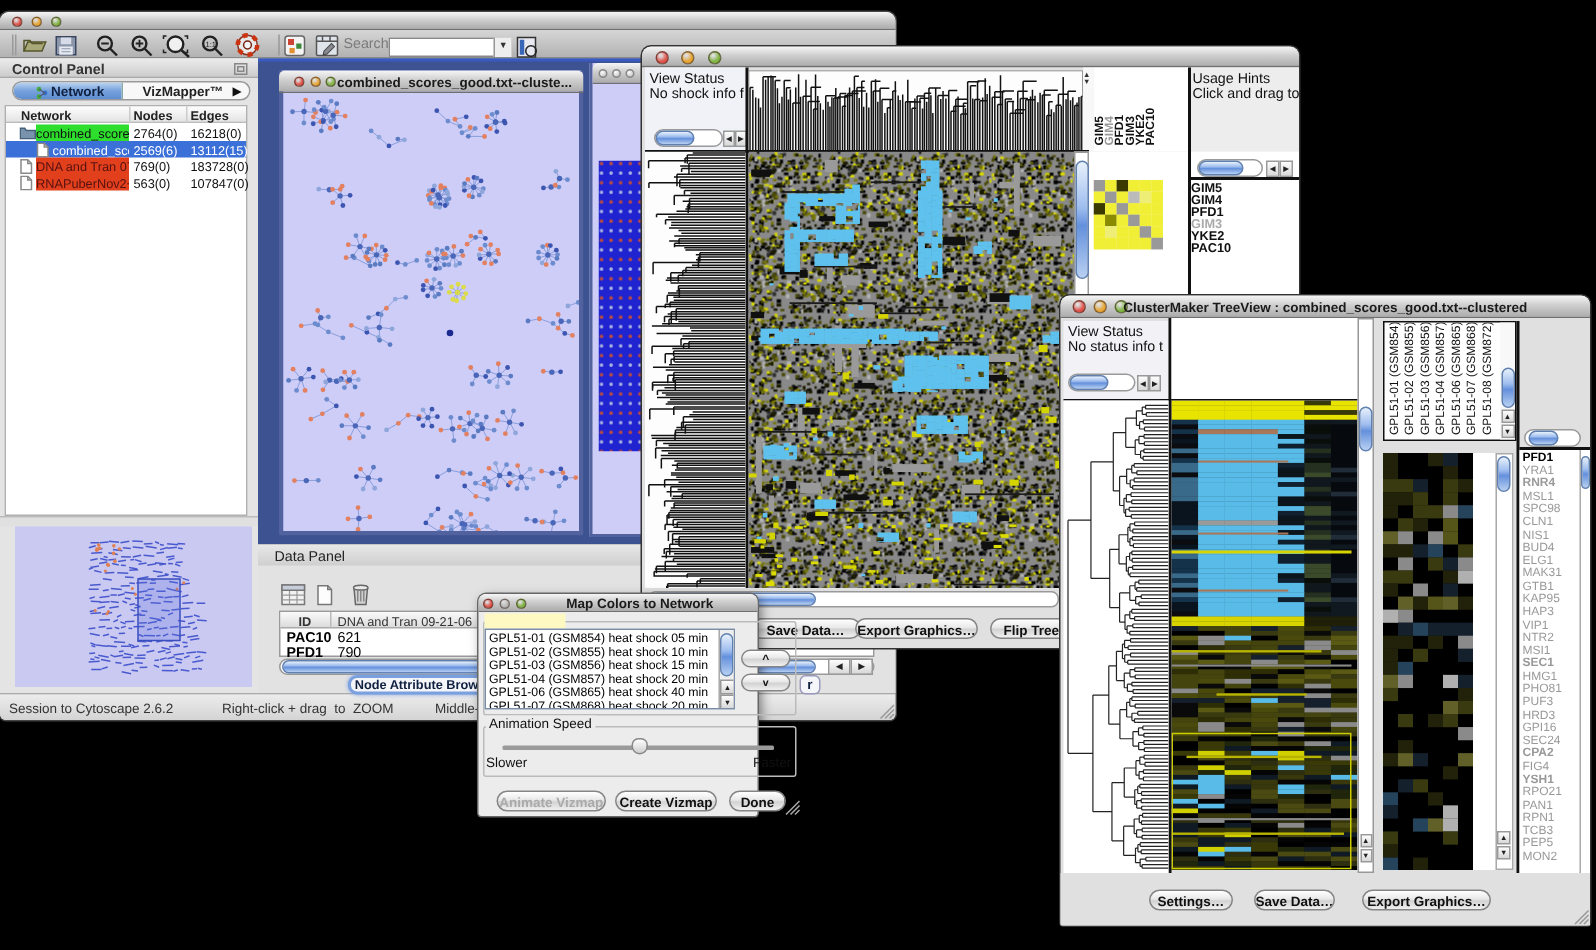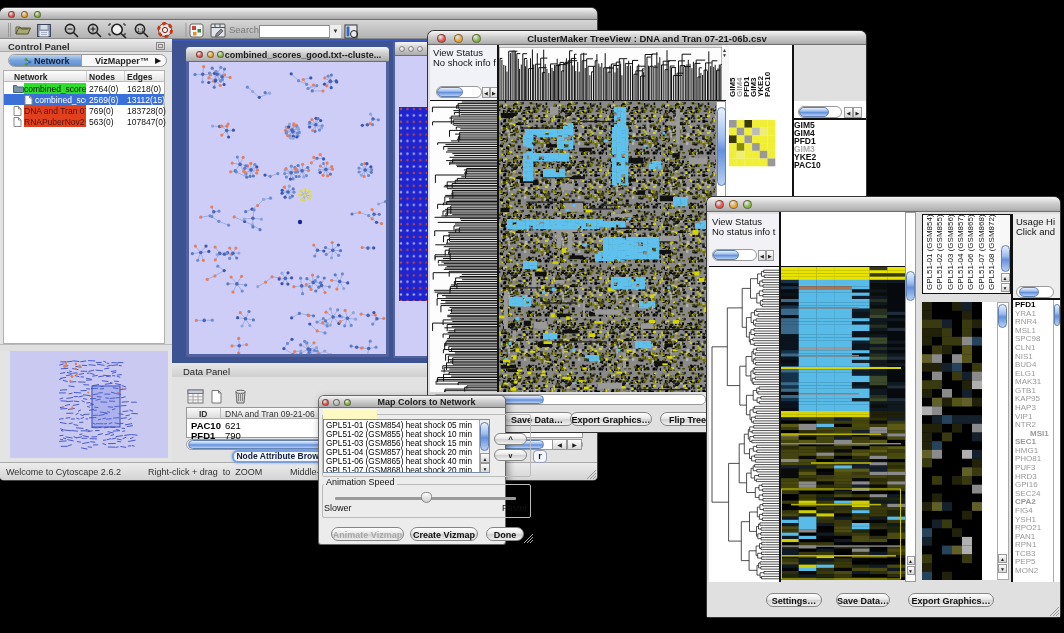--- a/index.html
+++ b/index.html
@@ -157,21 +157,21 @@
         <circle cx="62.3" cy="56.6" r="1" fill="#e07f50"></circle>
         <circle cx="60.3" cy="29.7" r="1" fill="#e07f50"></circle>
         <circle cx="108.0" cy="41.7" r="1" fill="#e07f50"></circle>
         <circle cx="112.5" cy="37.5" r="1" fill="#e07f50"></circle>
         <circle cx="61.3" cy="58.1" r="1" fill="#e07f50"></circle>
         <circle cx="80.3" cy="45.1" r="1" fill="#e07f50"></circle>
         <rect x="82" y="35" width="28" height="41" fill="rgba(90,110,220,0.25)" stroke="#3a4ec0"></rect>
       </svg>
     </div>
     <div class="abs" style="left:0;top:454px;width:597px;height:18px;background:linear-gradient(#ececec,#d4d4d4);border-top:1px solid #aaa;border-radius:0 0 4px 4px"></div>
-    <div class="txt" style="left:6px;top:459px;font-size:9px;color:#333">Welcome to Cytoscape 2.6.2</div>
+    <div class="txt" style="left:6px;top:459px;font-size:9px;color:#333">Session to Cytoscape 2.6.2</div>
     <div class="txt" style="left:148px;top:459px;font-size:9px;color:#333">Right-click + drag&nbsp;&nbsp;to&nbsp;&nbsp;ZOOM</div>
     <div class="txt" style="left:290px;top:459px;font-size:9px;color:#333">Middle-c</div>
     <div class="abs" style="left:172px;top:31px;width:425px;height:324px;background:#3c5291;border-top:2px solid #3a5ac2"></div>
     <div class="abs" style="left:393px;top:34px;width:44px;height:316px;background:#cdcdf8;border:2px solid #52629e;border-top:none">
       <div class="abs tbar" style="left:0;top:0;width:100%;height:14px;border-radius:4px 4px 0 0"></div>
       <div class="lt" style="left:4px;top:4px;width:6px;height:6px;background:radial-gradient(circle at 35% 30%,#fdfdfd,#b8b8b8);border:1px solid #888"></div>
       <div class="lt" style="left:13px;top:4px;width:6px;height:6px;background:radial-gradient(circle at 35% 30%,#fdfdfd,#b8b8b8);border:1px solid #888"></div>
       <div class="lt" style="left:22px;top:4px;width:6px;height:6px;background:radial-gradient(circle at 35% 30%,#fdfdfd,#b8b8b8);border:1px solid #888"></div>
       <div class="abs" style="left:4px;top:65px;width:33px;height:194px">
         <svg width="33" height="194">
@@ -632,21 +632,20 @@
     <div class="abs" style="left:533px;top:442px;width:14px;height:13px;background:#f4f6fa;border:1px solid #99b;border-radius:4px;font-size:9px;font-weight:bold;color:#102040;text-align:center;line-height:11px">r</div>
     <svg class="abs" style="left:585px;top:460px" width="12" height="12">
       <path d="M2 11L11 2M5 11l6-6M8 11l3-3" stroke="#999" stroke-width="1"></path>
     </svg>
   </div>
 <div class="abs" style="left:428px;top:31px;width:438px;height:401px;background:#e0e0e0;border-radius:6px 6px 2px 2px;box-shadow:0 0 0 1px #333">
     <div class="abs tbar" style="left:0;top:0;width:100%;height:14px;border-radius:6px 6px 0 0"></div>
     <div class="lt" style="left:8.5px;top:2.5px;width:9px;height:9px;background:radial-gradient(circle at 35% 30%,#fff5 10%,#e0524a 60%,#e0524a);border:1px solid rgba(60,40,30,.55)"></div>
     <div class="lt" style="left:26.0px;top:2.5px;width:9px;height:9px;background:radial-gradient(circle at 35% 30%,#fff5 10%,#e8a430 60%,#e8a430);border:1px solid rgba(60,40,30,.55)"></div>
     <div class="lt" style="left:43.5px;top:2.5px;width:9px;height:9px;background:radial-gradient(circle at 35% 30%,#fff5 10%,#7fb441 60%,#7fb441);border:1px solid rgba(60,40,30,.55)"></div>
-    <div class="ttext abs" style="left:60px;top:0;width:318px;height:14px;font-size:9.5px;line-height:15px">ClusterMaker TreeView : DNA and Tran 07-21-06b.csv</div>
     <div class="abs" style="left:2px;top:14px;width:67px;height:56px;background:#f1f2f8;border-bottom:1px solid #999"></div>
     <div class="txt" style="left:5px;top:16px;font-size:9.5px;color:#111">View Status</div>
     <div class="abs txt" style="left:5px;top:26px;width:63px;overflow:hidden;font-size:9.5px;color:#111">No shock info f</div>
     <div class="abs strack" style="left:8px;top:55px;width:46px;height:12px"></div>
     <div class="abs pill" style="left:9px;top:56px;width:26px;height:10px"></div>
     <div class="sqb" style="left:54px;top:55.5px;width:8px;height:11px;font-size:5px;line-height:11px">◀</div>
     <div class="sqb" style="left:62px;top:55.5px;width:8px;height:11px;font-size:5px;line-height:11px">▶</div>
     <div class="abs" style="left:69px;top:14px;width:2px;height:347px;background:#111"></div>
     <div class="abs" style="left:71px;top:16px;width:223px;height:54px">
       <svg width="223" height="54">
@@ -660,20 +659,24 @@
     </div>
     <div class="abs" style="left:301px;top:14px;width:63px;height:56px;background:#fff">
       <svg width="63" height="56">
         <text transform="translate(6.0,52) rotate(-90)" font-size="8" font-weight="bold" fill="#111" font-family="Liberation Sans">GIM5</text>
         <text transform="translate(12.9,52) rotate(-90)" font-size="8" font-weight="bold" fill="#999" font-family="Liberation Sans">GIM4</text>
         <text transform="translate(19.8,52) rotate(-90)" font-size="8" font-weight="bold" fill="#111" font-family="Liberation Sans">PFD1</text>
         <text transform="translate(26.700000000000003,52) rotate(-90)" font-size="8" font-weight="bold" fill="#111" font-family="Liberation Sans">GIM3</text>
         <text transform="translate(33.6,52) rotate(-90)" font-size="8" font-weight="bold" fill="#111" font-family="Liberation Sans">YKE2</text>
         <text transform="translate(40.5,52) rotate(-90)" font-size="8" font-weight="bold" fill="#111" font-family="Liberation Sans">PAC10</text>
       </svg>
+    </div>
+    <div class="abs" style="left:364px;top:14px;width:74px;height:56px;background:#ededed;overflow:hidden">
+      <div class="txt" style="left:3px;top:2px;font-size:9.5px;color:#111">Usage Hints</div>
+      <div class="txt" style="left:3px;top:12px;font-size:9.5px;color:#111">Click and drag to</div>
     </div>
     <div class="abs" style="left:298px;top:70px;width:140px;height:19px;background:#fff"></div>
     <div class="abs strack" style="left:370px;top:75px;width:44px;height:12px"></div>
     <div class="abs pill" style="left:371px;top:76px;width:30px;height:10px"></div>
     <div class="sqb" style="left:416px;top:75.5px;width:9px;height:11px;font-size:5px;line-height:11px">◀</div>
     <div class="sqb" style="left:425px;top:75.5px;width:9px;height:11px;font-size:5px;line-height:11px">▶</div>
     <div class="abs" style="left:364px;top:87px;width:74px;height:2px;background:#111"></div>
     <div class="abs" style="left:2px;top:69px;width:296px;height:1.5px;background:#111"></div>
     <div class="abs" style="left:2px;top:70px;width:67px;height:291px">
       <svg width="67" height="291">
@@ -1888,20 +1891,21 @@
     <div class="abs pill" style="left:6px;top:364px;width:110px;height:9px"></div>
     <div class="ab" style="left:72px;top:381px;width:74px;height:14px;line-height:14px">Save Data…</div>
     <div class="ab" style="left:142px;top:381px;width:82px;height:14px;line-height:14px">Export Graphics…</div>
     <div class="ab" style="left:232px;top:381px;width:85px;height:14px;line-height:14px">Flip Tree Nodes</div>
   </div>
 <div class="abs" style="left:707px;top:197px;width:353px;height:420px;background:#e0e0e0;border-radius:6px 6px 2px 2px;box-shadow:0 0 0 1px #333">
     <div class="abs tbar" style="left:0;top:0;width:100%;height:15px;border-radius:6px 6px 0 0"></div>
     <div class="lt" style="left:8px;top:3px;width:9px;height:9px;background:radial-gradient(circle at 35% 30%,#fff5 10%,#e0524a 60%,#e0524a);border:1px solid rgba(60,40,30,.55)"></div>
     <div class="lt" style="left:22px;top:3px;width:9px;height:9px;background:radial-gradient(circle at 35% 30%,#fff5 10%,#e8a430 60%,#e8a430);border:1px solid rgba(60,40,30,.55)"></div>
     <div class="lt" style="left:36px;top:3px;width:9px;height:9px;background:radial-gradient(circle at 35% 30%,#fff5 10%,#7fb441 60%,#7fb441);border:1px solid rgba(60,40,30,.55)"></div>
+    <div class="ttext abs" style="left:10px;top:0;width:333px;height:15px;font-size:9px;line-height:16px">ClusterMaker TreeView : combined_scores_good.txt--clustered</div>
     <div class="abs" style="left:2px;top:17px;width:70px;height:52px;background:#f2f2f6;overflow:hidden">
       <div class="txt" style="left:3px;top:2px;font-size:9.5px;color:#111">View Status</div>
       <div class="txt" style="left:3px;top:12px;font-size:9.5px;color:#111">No status info t</div>
     </div>
     <div class="abs strack" style="left:5px;top:52px;width:45px;height:12px"></div>
     <div class="abs pill" style="left:6px;top:53px;width:26px;height:10px"></div>
     <div class="sqb" style="left:51px;top:52.5px;width:8px;height:11px;font-size:5px;line-height:11px">◀</div>
     <div class="sqb" style="left:59px;top:52.5px;width:8px;height:11px;font-size:5px;line-height:11px">▶</div>
     <div class="abs" style="left:72px;top:15px;width:2px;height:370px;background:#111"></div>
     <div class="abs" style="left:74px;top:15px;width:124px;height:55px;background:#fff"></div>
@@ -2732,54 +2736,50 @@
         <rect x="0" y="269.7" width="10" height="8.8" fill="#25445c"></rect>
         <rect x="20" y="269.7" width="10" height="8.8" fill="#22220a"></rect>
       </svg>
     </div>
     <div class="abs" style="left:275px;top:105px;width:15px;height:278px;background:#fff"></div>
     <div class="abs" style="left:290px;top:105px;width:12px;height:278px;background:#fff;border:1px solid #aaa"></div>
     <div class="abs pill" style="left:291px;top:107px;width:9px;height:24px"></div>
     <div class="sqb" style="left:291px;top:357px;width:9px;height:9px;font-size:5px;line-height:9px">▲</div>
     <div class="sqb" style="left:291px;top:367px;width:9px;height:9px;font-size:5px;line-height:9px">▼</div>
     <div class="abs" style="left:304px;top:17px;width:2px;height:368px;background:#111"></div>
-    <div class="abs" style="left:306px;top:17px;width:47px;height:84px;background:#ededed;overflow:hidden">
-      <div class="txt" style="left:3px;top:2px;font-size:9.5px;color:#111">Usage Hi</div>
-      <div class="txt" style="left:3px;top:12px;font-size:9.5px;color:#111">Click and</div>
-    </div>
     <div class="abs strack" style="left:309px;top:89px;width:38px;height:12px"></div>
     <div class="abs pill" style="left:312px;top:90px;width:20px;height:10px"></div>
     <div class="abs" style="left:306px;top:101px;width:47px;height:2px;background:#111"></div>
     <div class="abs" style="left:306px;top:103px;width:40px;height:282px;background:#fff;overflow:hidden">
       <div class="txt" style="left:2px;top:0.0px;font-size:8px;font-weight:bold;color:#000">PFD1</div>
       <div class="txt" style="left:2px;top:8.6px;font-size:8px;font-weight:normal;color:#999">YRA1</div>
-      <div class="txt" style="left:2px;top:17.2px;font-size:8px;font-weight:normal;color:#999">RNR4</div>
+      <div class="txt" style="left:2px;top:17.2px;font-size:8px;font-weight:bold;color:#999">RNR4</div>
       <div class="txt" style="left:2px;top:25.7px;font-size:8px;font-weight:normal;color:#999">MSL1</div>
       <div class="txt" style="left:2px;top:34.3px;font-size:8px;font-weight:normal;color:#999">SPC98</div>
       <div class="txt" style="left:2px;top:42.9px;font-size:8px;font-weight:normal;color:#999">CLN1</div>
       <div class="txt" style="left:2px;top:51.5px;font-size:8px;font-weight:normal;color:#999">NIS1</div>
       <div class="txt" style="left:2px;top:60.1px;font-size:8px;font-weight:normal;color:#999">BUD4</div>
       <div class="txt" style="left:2px;top:68.6px;font-size:8px;font-weight:normal;color:#999">ELG1</div>
       <div class="txt" style="left:2px;top:77.2px;font-size:8px;font-weight:normal;color:#999">MAK31</div>
       <div class="txt" style="left:2px;top:85.8px;font-size:8px;font-weight:normal;color:#999">GTB1</div>
       <div class="txt" style="left:2px;top:94.4px;font-size:8px;font-weight:normal;color:#999">KAP95</div>
       <div class="txt" style="left:2px;top:103.0px;font-size:8px;font-weight:normal;color:#999">HAP3</div>
       <div class="txt" style="left:2px;top:111.5px;font-size:8px;font-weight:normal;color:#999">VIP1</div>
       <div class="txt" style="left:2px;top:120.1px;font-size:8px;font-weight:normal;color:#999">NTR2</div>
-      <div class="txt" style="left:17px;top:128.7px;font-size:8px;font-weight:bold;color:#999">MSI1</div>
+      <div class="txt" style="left:2px;top:128.7px;font-size:8px;font-weight:normal;color:#999">MSI1</div>
       <div class="txt" style="left:2px;top:137.3px;font-size:8px;font-weight:bold;color:#999">SEC1</div>
       <div class="txt" style="left:2px;top:145.9px;font-size:8px;font-weight:normal;color:#999">HMG1</div>
       <div class="txt" style="left:2px;top:154.4px;font-size:8px;font-weight:normal;color:#999">PHO81</div>
       <div class="txt" style="left:2px;top:163.0px;font-size:8px;font-weight:normal;color:#999">PUF3</div>
       <div class="txt" style="left:2px;top:171.6px;font-size:8px;font-weight:normal;color:#999">HRD3</div>
       <div class="txt" style="left:2px;top:180.2px;font-size:8px;font-weight:normal;color:#999">GPI16</div>
       <div class="txt" style="left:2px;top:188.8px;font-size:8px;font-weight:normal;color:#999">SEC24</div>
       <div class="txt" style="left:2px;top:197.3px;font-size:8px;font-weight:bold;color:#999">CPA2</div>
       <div class="txt" style="left:2px;top:205.9px;font-size:8px;font-weight:normal;color:#999">FIG4</div>
-      <div class="txt" style="left:2px;top:214.5px;font-size:8px;font-weight:normal;color:#999">YSH1</div>
+      <div class="txt" style="left:2px;top:214.5px;font-size:8px;font-weight:bold;color:#999">YSH1</div>
       <div class="txt" style="left:2px;top:223.1px;font-size:8px;font-weight:normal;color:#999">RPO21</div>
       <div class="txt" style="left:2px;top:231.7px;font-size:8px;font-weight:normal;color:#999">PAN1</div>
       <div class="txt" style="left:2px;top:240.2px;font-size:8px;font-weight:normal;color:#999">RPN1</div>
       <div class="txt" style="left:2px;top:248.8px;font-size:8px;font-weight:normal;color:#999">TCB3</div>
       <div class="txt" style="left:2px;top:257.4px;font-size:8px;font-weight:normal;color:#999">PEP5</div>
       <div class="txt" style="left:2px;top:266.0px;font-size:8px;font-weight:normal;color:#999">MON2</div>
     </div>
     <div class="abs" style="left:346px;top:103px;width:7px;height:282px;background:#fff;border-left:1px solid #aaa"></div>
     <div class="abs pill" style="left:346.5px;top:107px;width:6px;height:22px"></div>
     <div class="abs" style="left:0;top:385px;width:353px;height:35px;background:#e0e0e0"></div>

